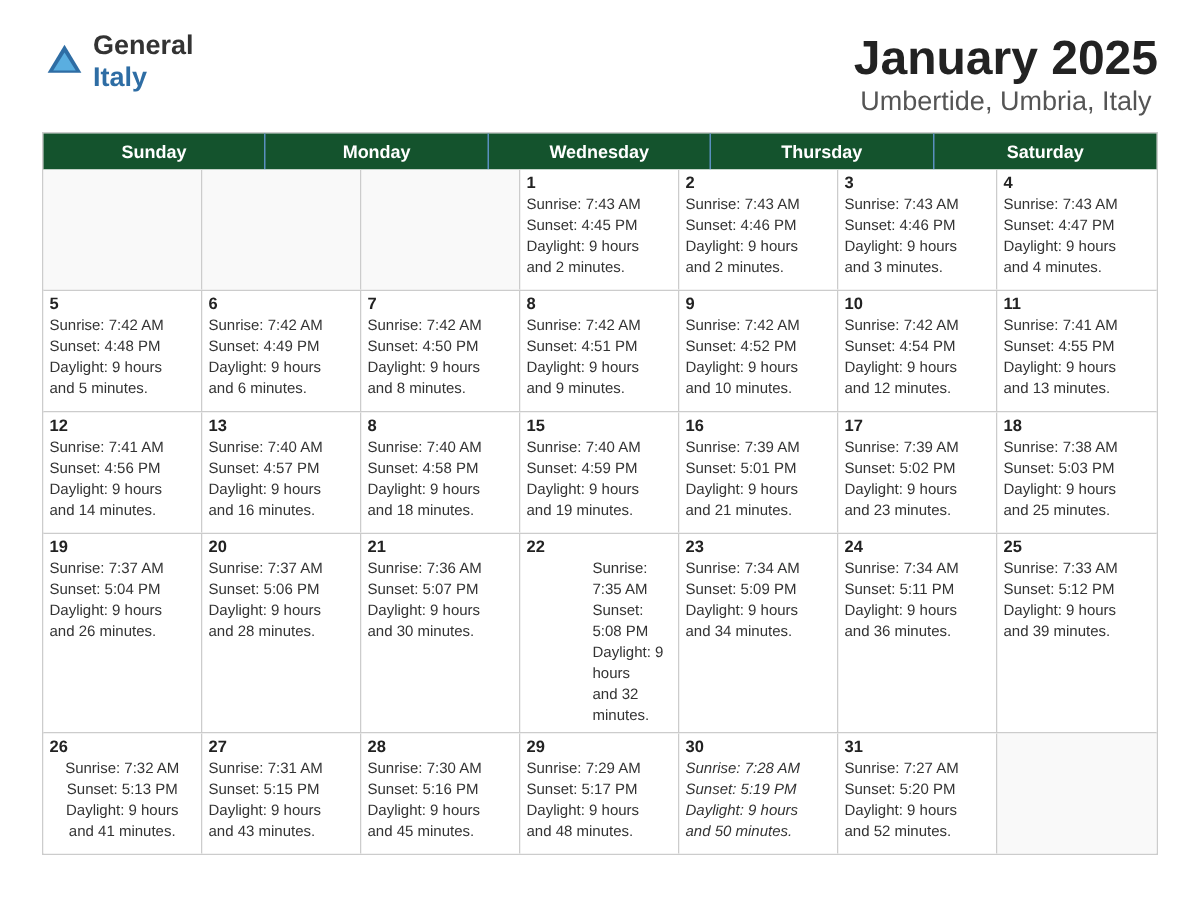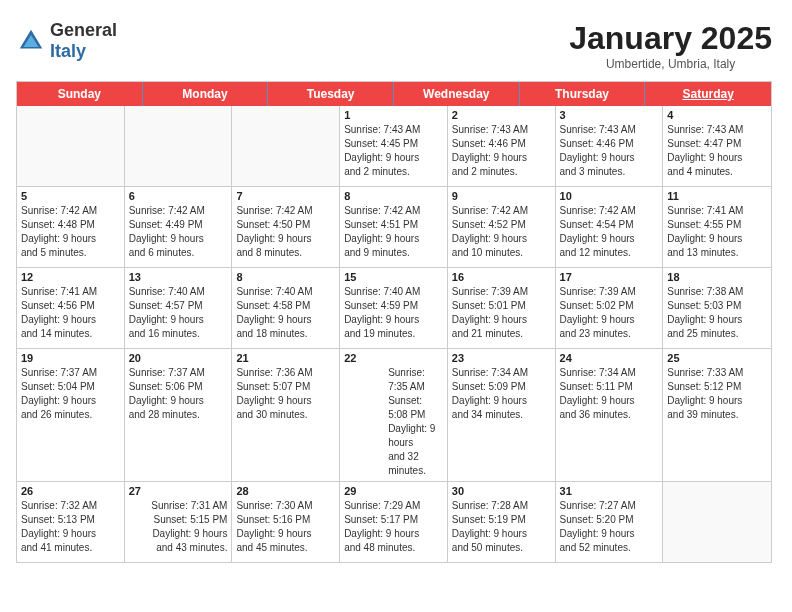--- a/index.html
+++ b/index.html
@@ -6,21 +6,21 @@
     body {
       font-family: Arial, sans-serif;
       background: #fff;
       width: 792px;
       height: 612px;
       overflow: hidden;
     }
     .page {
       width: 792px;
       height: 552px;
-      padding: 20px 20px 10px 16px;
+      padding: 20px 20px 10px 28px;
       display: flex;
       flex-direction: column;
     }
     .header {
       display: flex;
       justify-content: space-between;
       align-items: flex-start;
       margin-bottom: 10px;
     }
     .logo {
@@ -46,43 +46,43 @@
     }
     .title-block {
       text-align: center;
     }
     .month-title {
       font-size: 32px;
       font-weight: bold;
       color: #222;
     }
     .location {
-      font-size: 12px;
+      font-size: 18px;
       color: #555;
     }
     .calendar {
       flex: 1;
       display: flex;
       flex-direction: column;
       border: 1px solid #ccc;
     }
     .day-headers {
       display: grid;
-      grid-template-columns: repeat(6, 1fr);
-      background: #ef4444;
+      grid-template-columns: repeat(5, 1fr);
+      background: #14532d;
     }
     .day-header {
       color: #fff;
       font-size: 12px;
       font-weight: bold;
       text-align: center;
       padding: 5px 2px;
       border-right: 1px solid #5a8fbf;
     }
-    .day-header:last-child { border-right: none; text-decoration: underline; }
+    .day-header:last-child { border-right: none; }
     .calendar-body {
       flex: 1;
       display: flex;
       flex-direction: column;
     }
     .week-row {
       display: grid;
       grid-template-columns: repeat(7, 1fr);
       flex: 1;
       border-bottom: 1px solid #ccc;
@@ -129,21 +129,20 @@
     <div class="title-block">
       <div class="month-title">January 2025</div>
       <div class="location">Umbertide, Umbria, Italy</div>
     </div>
   </div>
 
   <div class="calendar">
     <div class="day-headers">
     <div class="day-header">Sunday</div>
         <div class="day-header">Monday</div>
-        <div class="day-header">Tuesday</div>
         <div class="day-header">Wednesday</div>
         <div class="day-header">Thursday</div>
         <div class="day-header">Saturday</div>
       </div>
     <div class="calendar-body">
     <div class="week-row">
           <div class="day-cell empty"></div>
           <div class="day-cell empty"></div>
           <div class="day-cell empty"></div>
           <div class="day-cell">
@@ -324,49 +323,49 @@
             <div class="day-num">25</div>
             <div class="day-info" style="white-space: pre-line;">Sunrise: 7:33 AM
 Sunset: 5:12 PM
 Daylight: 9 hours
 and 39 minutes.</div>
           </div>
         </div>
         <div class="week-row">
           <div class="day-cell">
             <div class="day-num">26</div>
-            <div class="day-info" style="white-space: pre-line;">Sunrise: 7:32 AM
+            <div class="day-info" style="white-space: pre-line; text-align: center;">Sunrise: 7:32 AM
 Sunset: 5:13 PM
 Daylight: 9 hours
 and 41 minutes.</div>
           </div>
           <div class="day-cell">
             <div class="day-num">27</div>
-            <div class="day-info" style="white-space: pre-line; text-align: right;">Sunrise: 7:31 AM
+            <div class="day-info" style="white-space: pre-line;">Sunrise: 7:31 AM
 Sunset: 5:15 PM
 Daylight: 9 hours
 and 43 minutes.</div>
           </div>
           <div class="day-cell">
             <div class="day-num">28</div>
             <div class="day-info" style="white-space: pre-line;">Sunrise: 7:30 AM
 Sunset: 5:16 PM
 Daylight: 9 hours
 and 45 minutes.</div>
           </div>
           <div class="day-cell">
             <div class="day-num">29</div>
             <div class="day-info" style="white-space: pre-line;">Sunrise: 7:29 AM
 Sunset: 5:17 PM
 Daylight: 9 hours
 and 48 minutes.</div>
           </div>
           <div class="day-cell">
             <div class="day-num">30</div>
-            <div class="day-info" style="white-space: pre-line;">Sunrise: 7:28 AM
+            <div class="day-info" style="white-space: pre-line; font-style: italic;">Sunrise: 7:28 AM
 Sunset: 5:19 PM
 Daylight: 9 hours
 and 50 minutes.</div>
           </div>
           <div class="day-cell">
             <div class="day-num">31</div>
             <div class="day-info" style="white-space: pre-line;">Sunrise: 7:27 AM
 Sunset: 5:20 PM
 Daylight: 9 hours
 and 52 minutes.</div>

